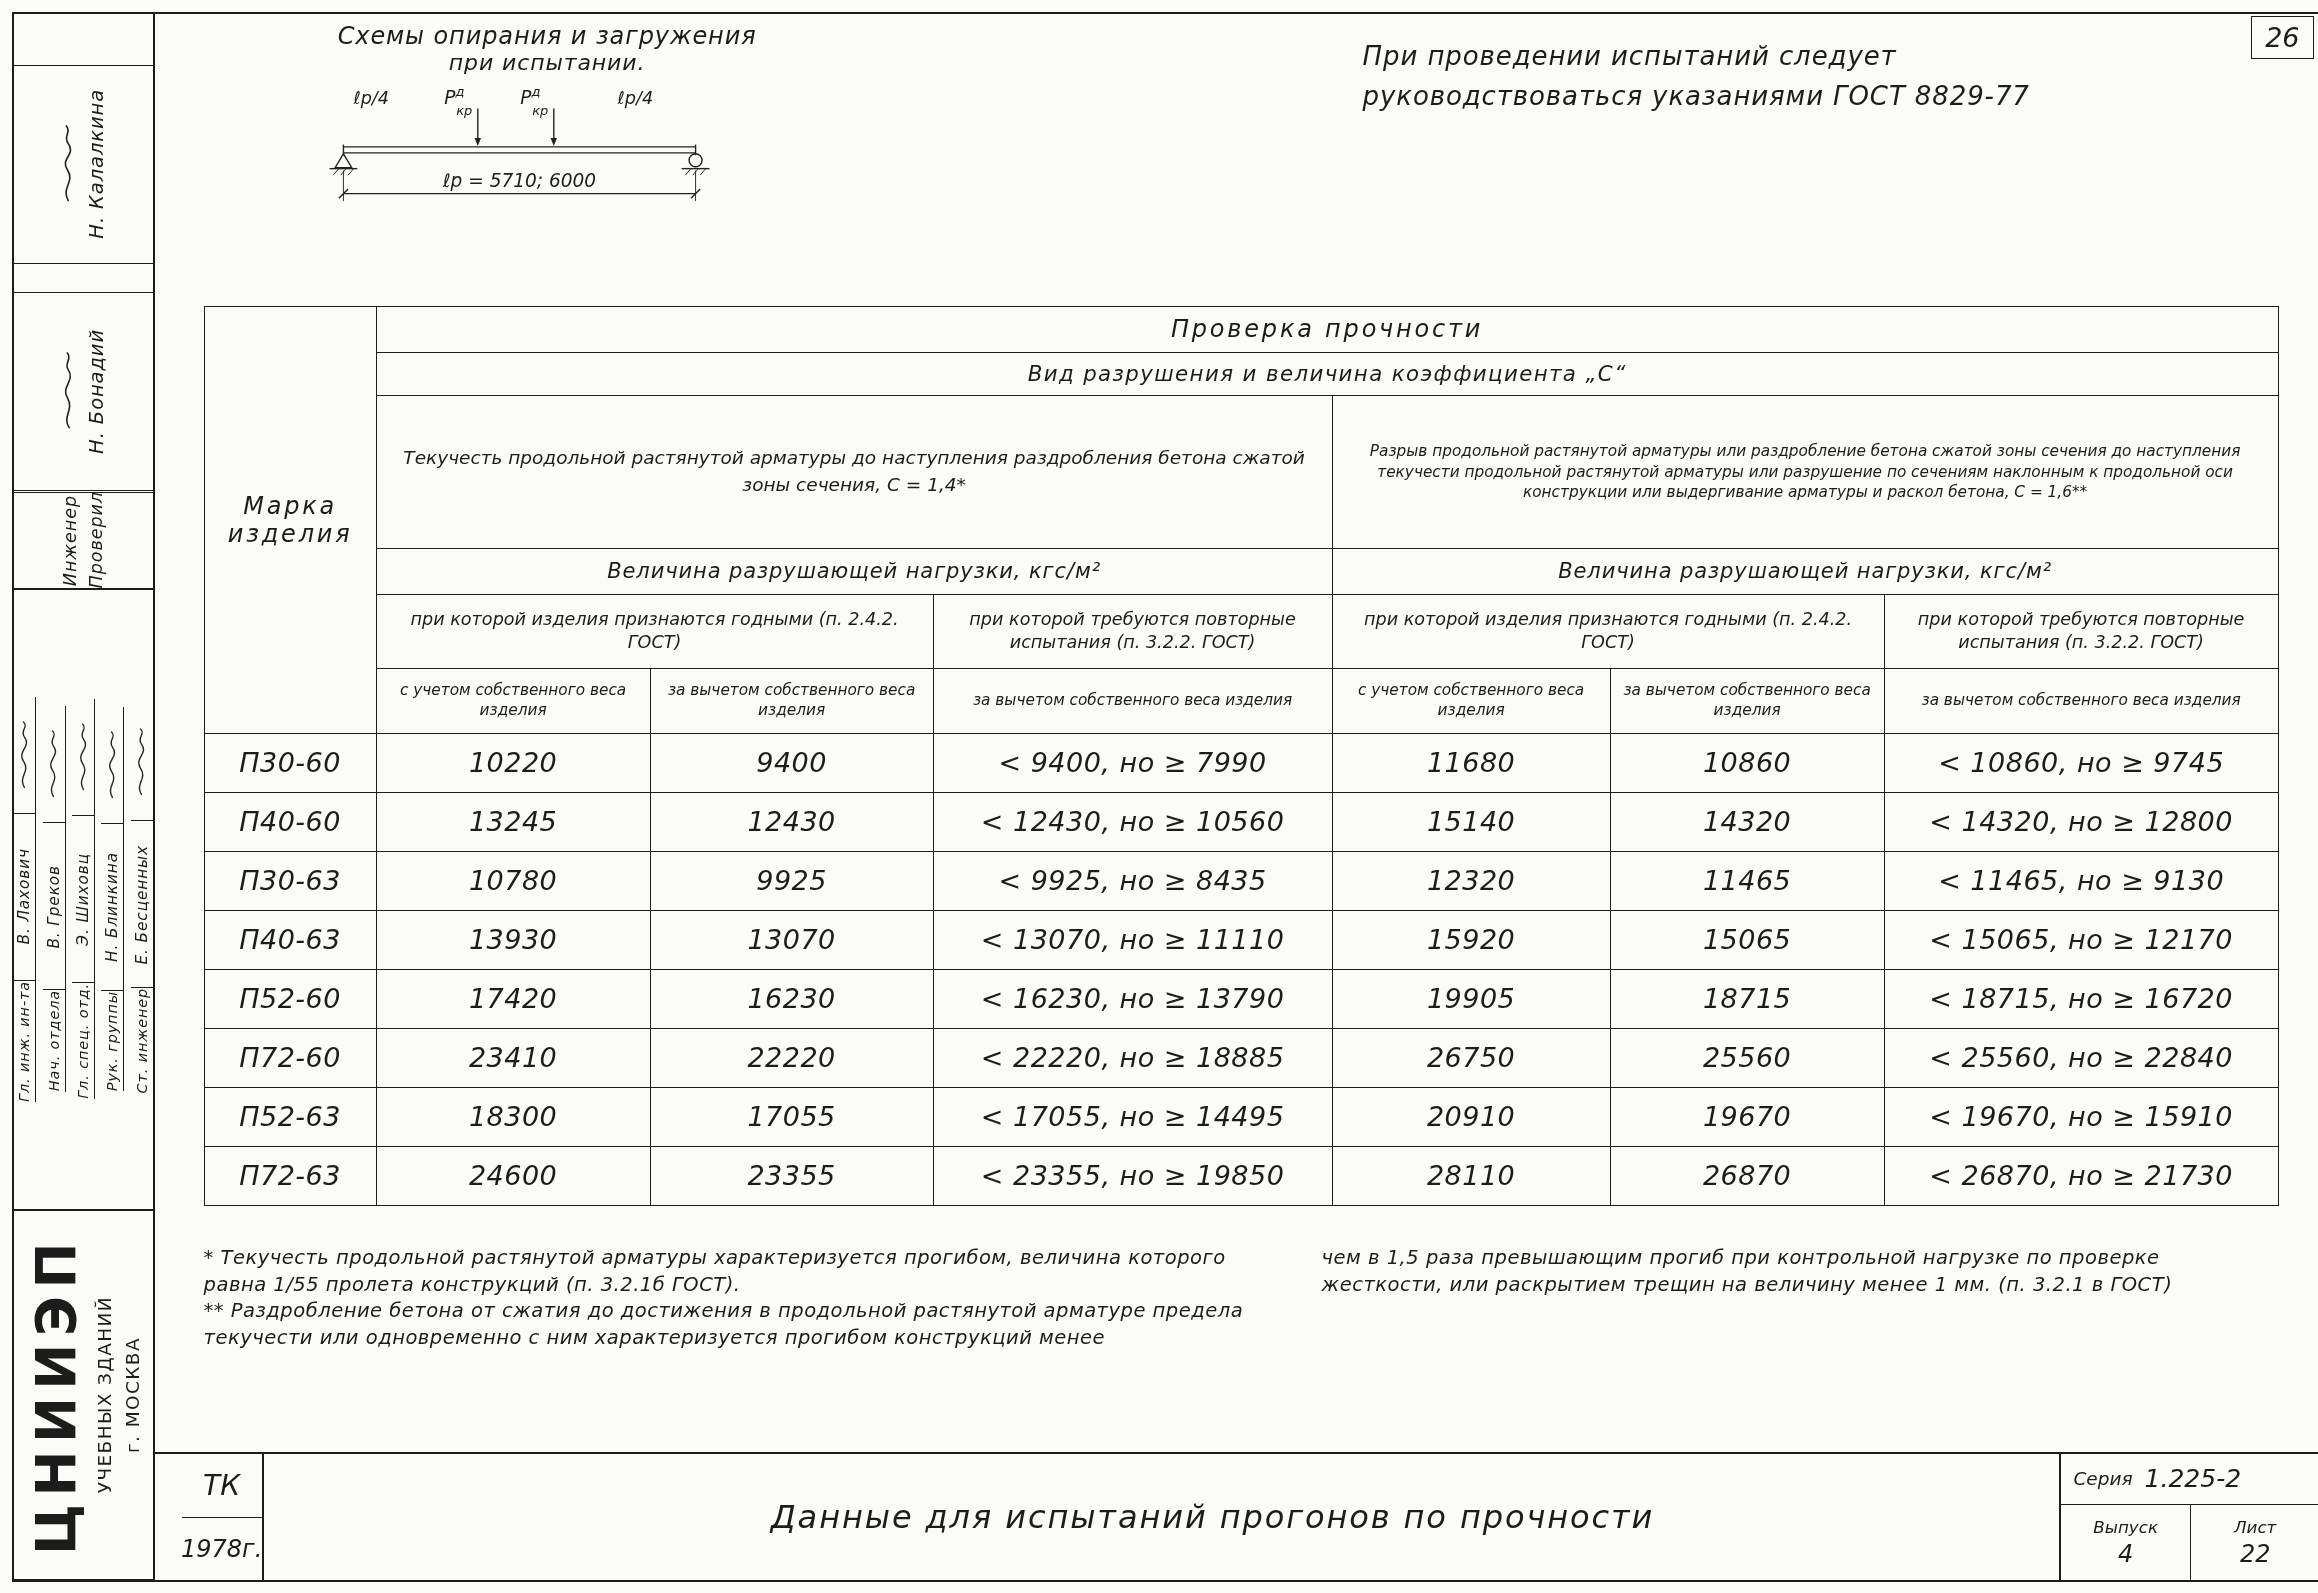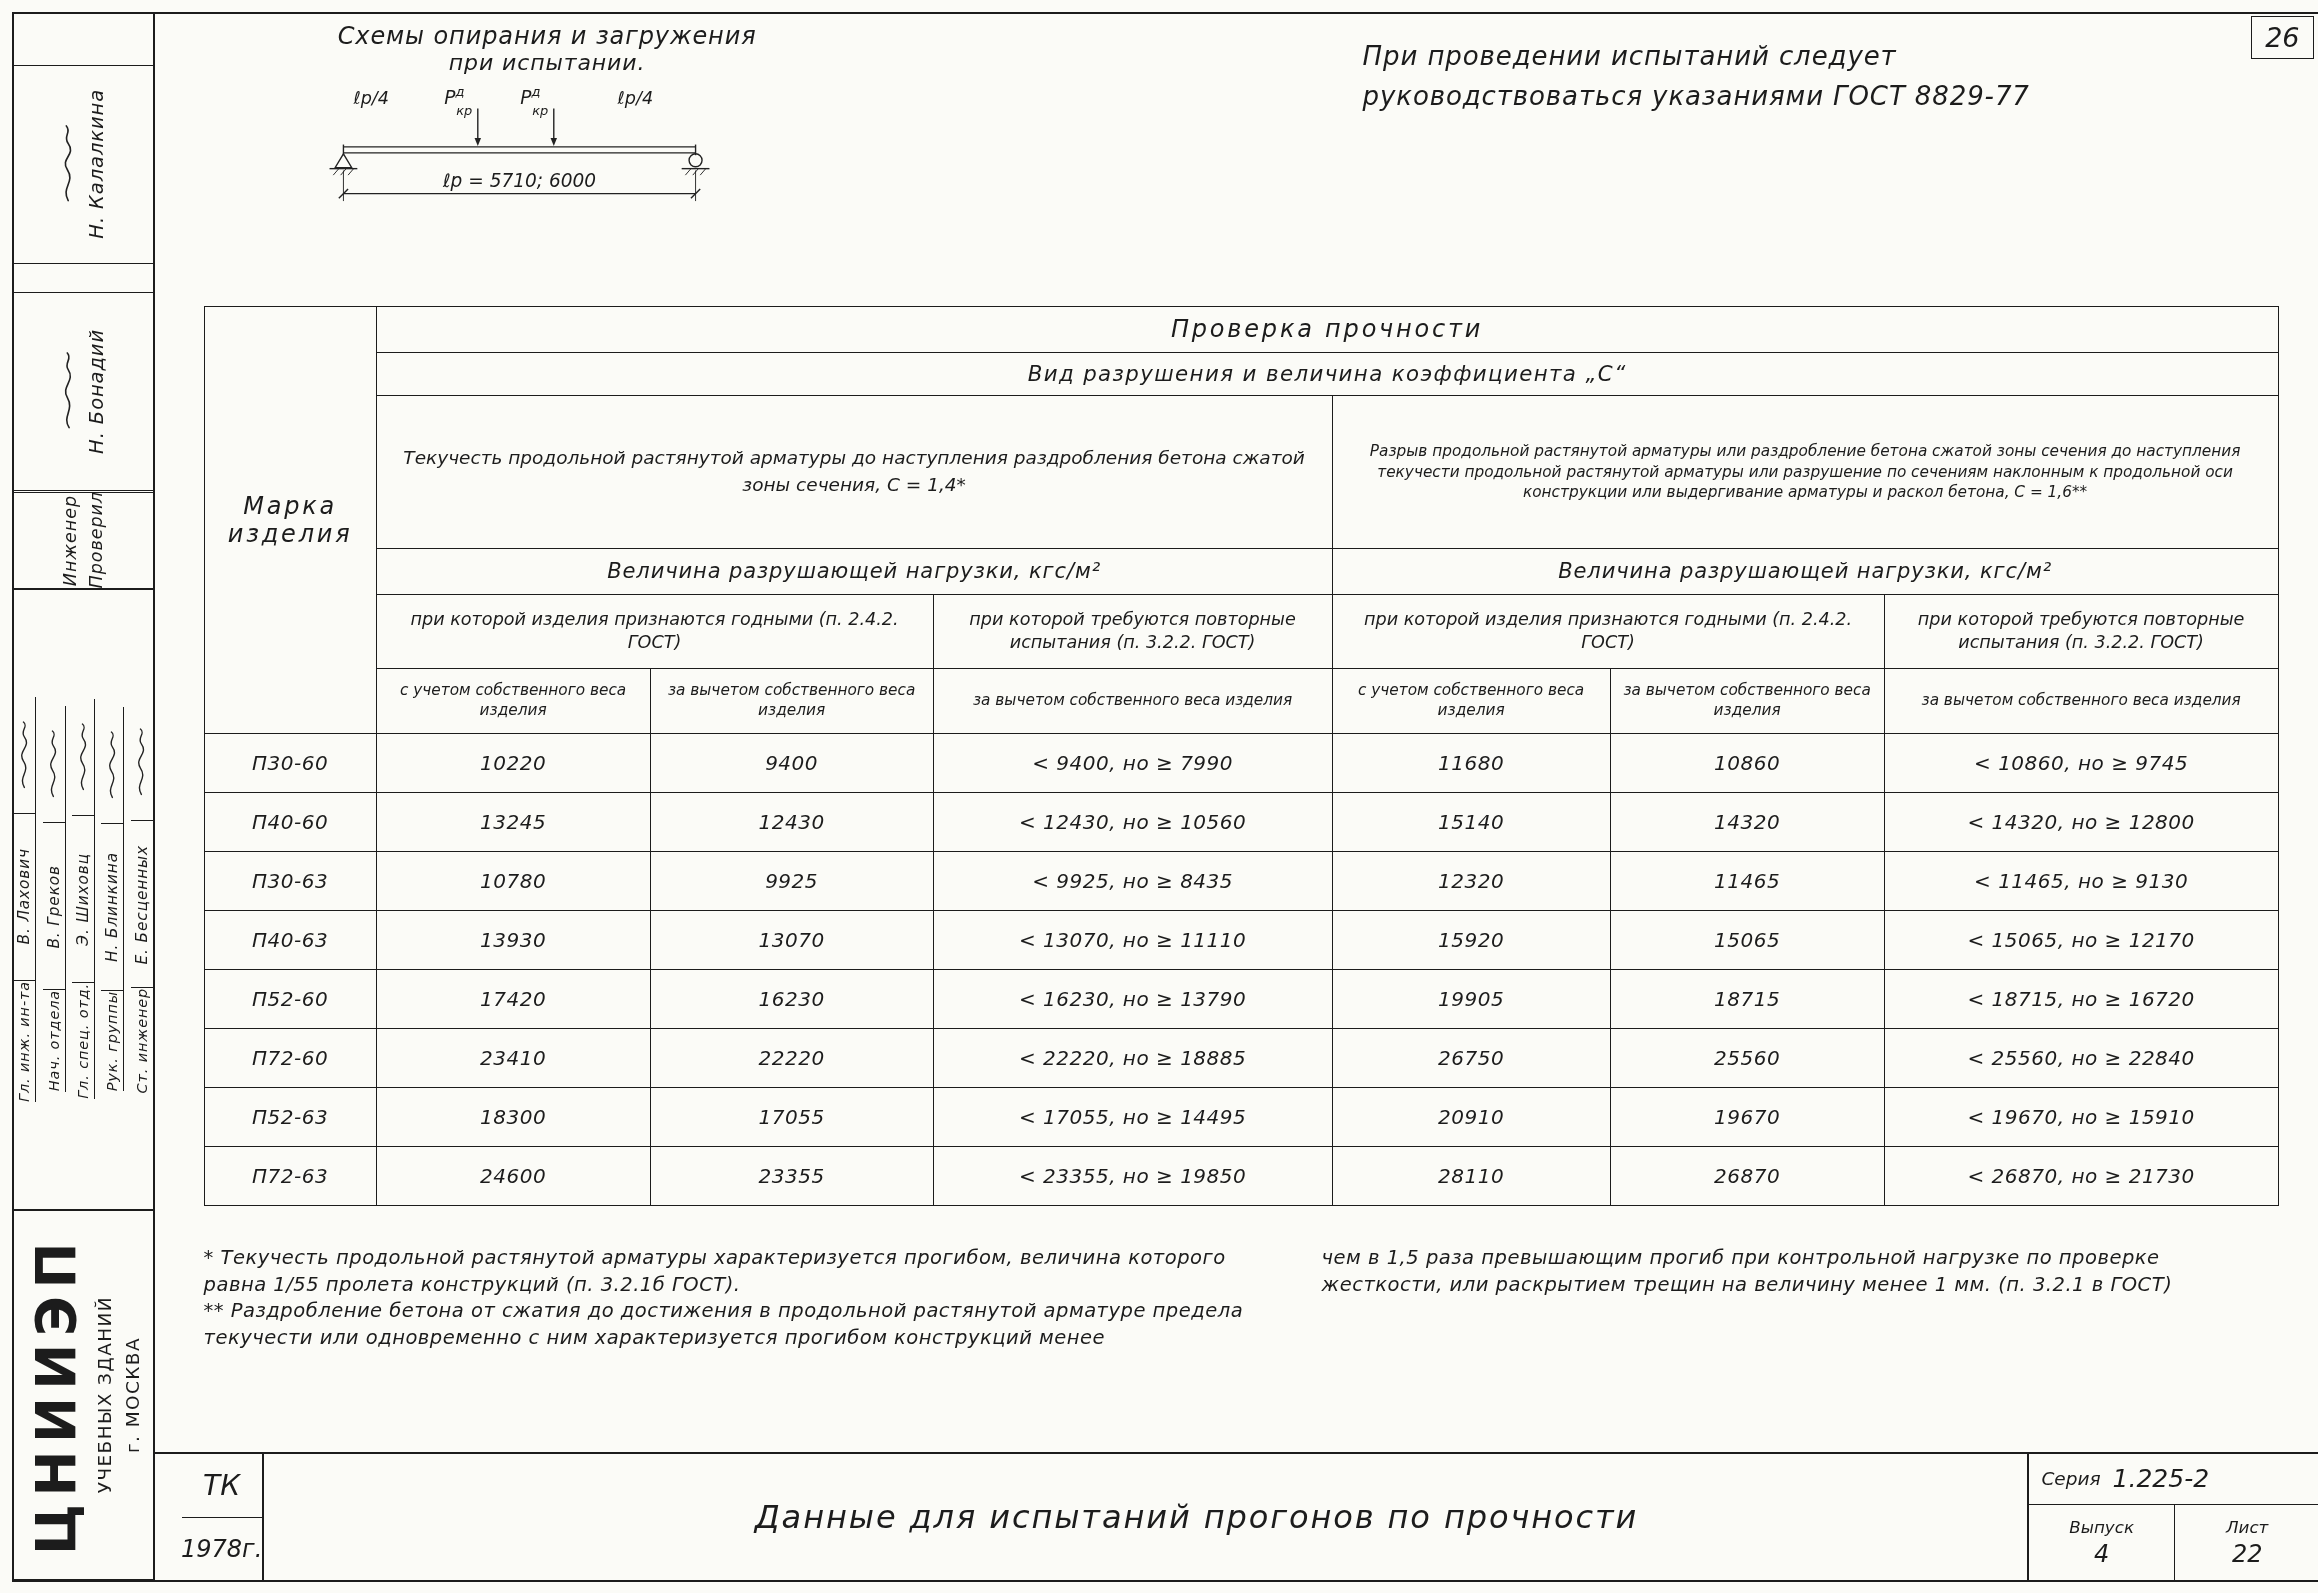--- a/index.html
+++ b/index.html
@@ -44,35 +44,35 @@
     font-weight:normal;padding:1.9px 6.5px;box-sizing:border-box;}
   thead tr:nth-child(1) th{height:46px;font-size:24px;letter-spacing:2.8px;}
   thead tr:nth-child(2) th{height:43px;font-size:21.3px;letter-spacing:1.4px;}
   thead tr:nth-child(3) th{height:153px;}
   th.desc-l{font-size:18.5px;line-height:1.45;padding:2.8px 28px;}
   th.desc-r{font-size:15.3px;line-height:1.32;padding:2.8px 12px;text-align:center;}
   thead tr:nth-child(4) th{height:46px;font-size:21px;letter-spacing:0.9px;}
   thead tr:nth-child(5) th{height:74px;font-size:17.6px;line-height:1.3;}
   thead tr:nth-child(6) th{height:65px;font-size:15.3px;line-height:1.25;}
   th.marka{font-size:22px;white-space:pre-line;letter-spacing:0.9px;}
-  tbody td{height:59px;font-size:20px;letter-spacing:0.5px;margin-top:36px;}
+  tbody td{height:59px;font-size:27px;letter-spacing:0.5px;margin-top:36px;}
 
   
   .fnote{position:absolute;top:1231px;font-size:19.5px;line-height:1.38;white-space:pre-line;letter-spacing:0.5px;}
   .fn-left{left:190px;width:1085px;}
   .fn-right{left:1308px;width:955px;}
 
   
   .tk-box{position:absolute;left:139px;top:1438px;bottom:0;width:111px;border:2.3px solid #1c1c1c;border-bottom:none;border-left:none;
     display:flex;flex-direction:column;box-sizing:border-box;padding-left:29px;}
   .tk-box .tk{flex:1;display:flex;align-items:center;justify-content:center;font-size:28px;border-bottom:1.9px solid #1c1c1c;}
   .tk-box .yr{flex:1;display:flex;align-items:center;justify-content:center;font-size:24px;}
   .footer{position:absolute;left:250px;right:0;top:1438px;bottom:0;border-top:2.3px solid #1c1c1c;display:flex;box-sizing:border-box;}
   .footer-title{flex:1;display:flex;align-items:center;justify-content:center;font-size:32px;letter-spacing:1.9px;padding-left:102px;border-radius:19px;}
-  .title-block{width:292px;border-left:2.3px solid #1c1c1c;display:flex;flex-direction:column;box-sizing:border-box;}
+  .title-block{width:260px;border-left:2.3px solid #1c1c1c;display:flex;flex-direction:column;box-sizing:border-box;}
   .tb-top{height:51px;display:flex;align-items:center;gap:12px;padding-left:12px;border-bottom:1.9px solid #1c1c1c;box-sizing:border-box;}
   .tb-top .lbl{font-size:18.5px;}
   .tb-top .val{font-size:25px;}
   .tb-bottom{flex:1;display:flex;}
   .tb-cell{flex:1;display:flex;flex-direction:column;align-items:center;justify-content:center;gap:2.8px;}
   .tb-cell:first-child{border-right:1.9px solid #1c1c1c;}
   .tb-cell .lbl{font-size:16.7px;}
   .tb-cell .val{font-size:24px;}
 
   svg text{font-family:"DejaVu Sans", sans-serif;font-style:italic;fill:#1c1c1c;}

